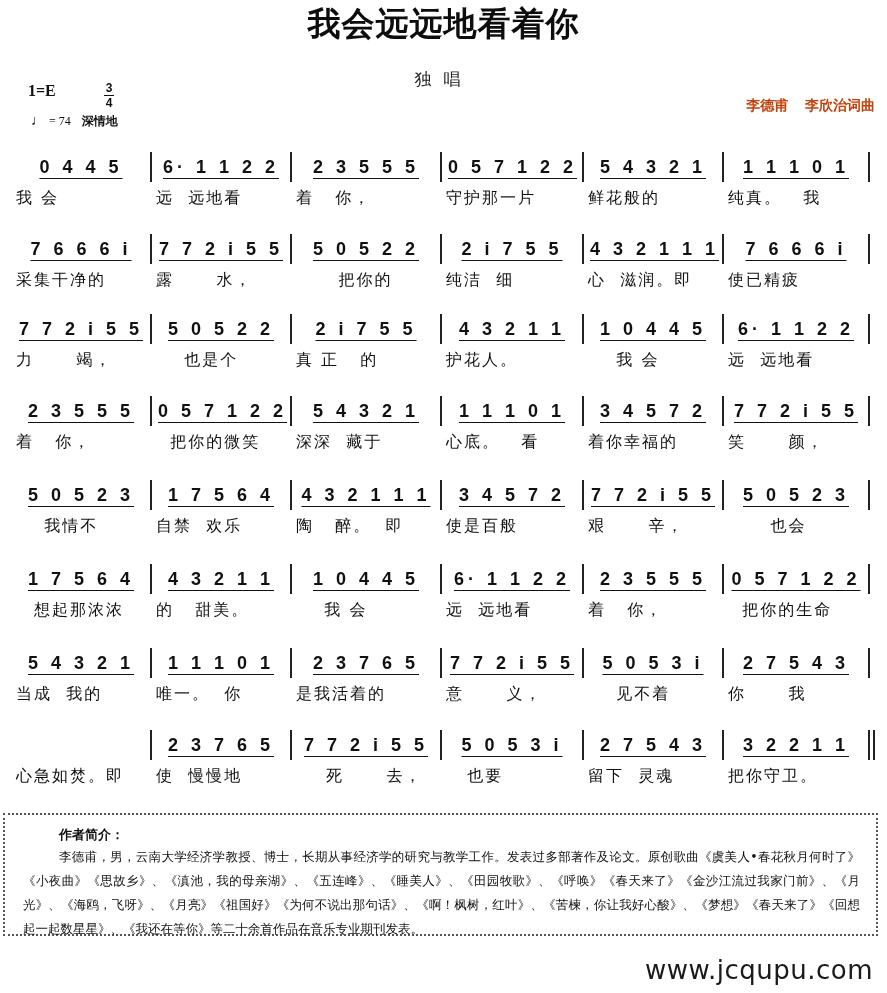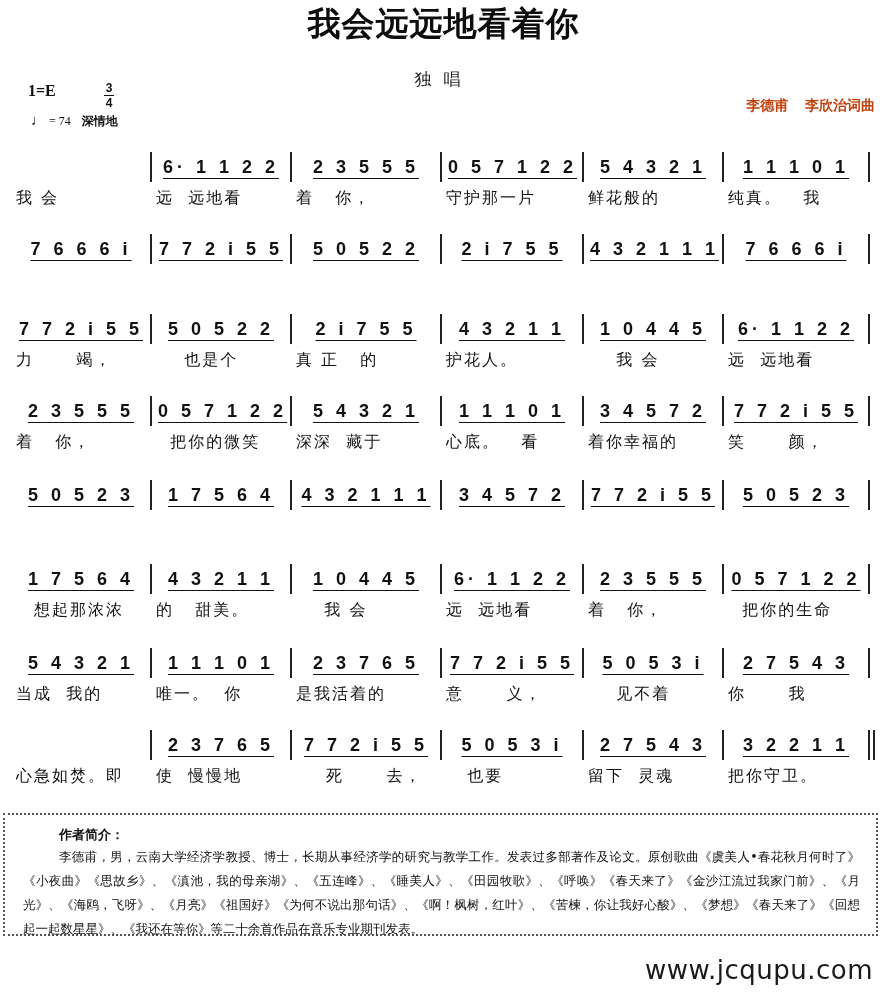--- a/index.html
+++ b/index.html
@@ -80,20 +80,23 @@
   <span class="expr">深情地</span>
 </div>
 <div class="credits">
   <span>李德甫</span>
   <span>李欣治词曲</span>
 </div>
 
 <div id="score">
     <div class="system" style="top: 140px;">
       <div class="measures">
+        <div class="measure" style="left: 4px; width: 134px;">
+          <span class="notes">0 4 4 5</span>
+        </div>
         <div class="measure" style="left: 144px; width: 134px;">
           <span class="notes">6· 1 1 2 2</span>
         </div>
         <div class="bar" style="left: 140px;"></div>
         <div class="measure" style="left: 284px; width: 144px;">
           <span class="notes">2 3 5 5 5</span>
         </div>
         <div class="bar" style="left: 280px;"></div>
         <div class="measure" style="left: 434px; width: 136px;">
           <span class="notes">0 5 7 1 2 2</span>
@@ -131,20 +134,21 @@
         <div class="measure" style="left: 576px; width: 134px;">
           <span class="notes">4 3 2 1 1 1</span>
         </div>
         <div class="bar" style="left: 572px;"></div>
         <div class="measure" style="left: 716px; width: 140px;">
           <span class="notes">7 6 6 6 i</span>
         </div>
         <div class="bar" style="left: 712px;"></div>
         <div class="bar" style="left: 858px;"></div>
       </div>
+      <div class="lyrics"><span class="lyric" style="left: 6px;">采集干净的</span><span class="lyric" style="left: 146px;">露      水，</span><span class="lyric" style="left: 286px;">      把你的</span><span class="lyric" style="left: 436px;">纯洁  细</span><span class="lyric" style="left: 578px;">心  滋润。即</span><span class="lyric" style="left: 718px;">使已精疲</span></div>
     </div>
     <div class="system" style="top: 302px;">
       <div class="measures">
         <div class="measure" style="left: 4px; width: 134px;">
           <span class="notes">7 7 2 i 5 5</span>
         </div>
         <div class="measure" style="left: 144px; width: 134px;">
           <span class="notes">5 0 5 2 2</span>
         </div>
         <div class="bar" style="left: 140px;"></div>
@@ -217,20 +221,21 @@
         <div class="measure" style="left: 576px; width: 134px;">
           <span class="notes">7 7 2 i 5 5</span>
         </div>
         <div class="bar" style="left: 572px;"></div>
         <div class="measure" style="left: 716px; width: 140px;">
           <span class="notes">5 0 5 2 3</span>
         </div>
         <div class="bar" style="left: 712px;"></div>
         <div class="bar" style="left: 858px;"></div>
       </div>
+      <div class="lyrics"><span class="lyric" style="left: 6px;">    我情不</span><span class="lyric" style="left: 146px;">自禁  欢乐</span><span class="lyric" style="left: 286px;">陶   醉。  即</span><span class="lyric" style="left: 436px;">使是百般</span><span class="lyric" style="left: 578px;">艰      辛，</span><span class="lyric" style="left: 718px;">      也会</span></div>
     </div>
     <div class="system" style="top: 552px;">
       <div class="measures">
         <div class="measure" style="left: 4px; width: 134px;">
           <span class="notes">1 7 5 6 4</span>
         </div>
         <div class="measure" style="left: 144px; width: 134px;">
           <span class="notes">4 3 2 1 1</span>
         </div>
         <div class="bar" style="left: 140px;"></div>

